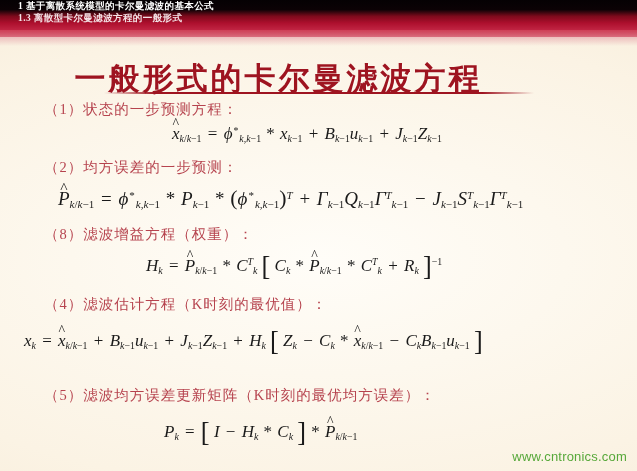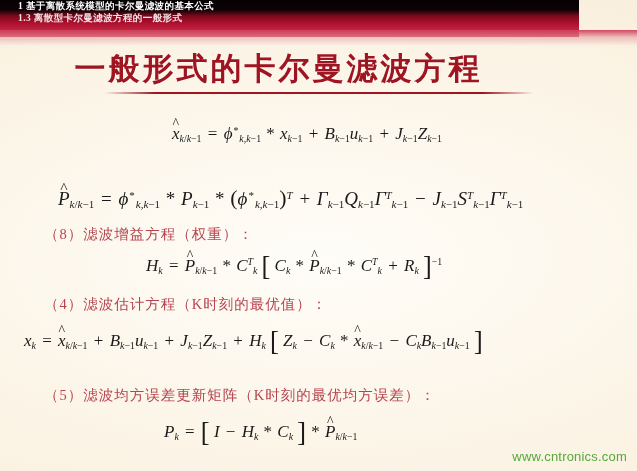--- a/index.html
+++ b/index.html
@@ -17,21 +17,21 @@
     overflow: hidden;
     background: #fdf6ec;
     background-image:
       radial-gradient(ellipse 900px 420px at 50% 55%, #fffdf8 0%, #fbf3e4 55%, #f3e6cf 100%);
   }
 
   
   .banner {
     position: absolute;
     left: 0; top: 0;
-    width: 579px;
+    width: 637px;
     height: 37px;
     background: linear-gradient(to bottom, #000000 0%, #0a0204 28%, #8d0a1e 46%, #b01030 62%, #c8294a 82%, #d6days 100%);
     background: linear-gradient(to bottom, #050103 0%, #0b0205 26%, #7e0a1c 44%, #ad0f2d 62%, #c42846 84%, #cf4057 100%);
   }
   .banner-line1 {
     position: absolute;
     left: 18px; top: 0px;
     font-family: "Liberation Serif", "DejaVu Serif", serif;
     font-size: 9.5px;
     line-height: 12px;
@@ -55,21 +55,21 @@
   .banner-fade {
     position: absolute;
     left: 0; top: 30px;
     width: 637px; height: 16px;
     background: linear-gradient(to bottom, rgba(207,64,87,0.95) 0%, rgba(226,150,160,0.55) 45%, rgba(250,240,228,0) 100%);
   }
 
   
   .title {
     position: absolute;
-    left: 0; top: 48px;
+    left: 0; top: 58px;
     width: 557px;
     text-align: center;
     font-family: "Liberation Serif", "DejaVu Serif", serif;
     font-size: 31px;
     font-weight: bold;
     color: #9e1420;
     letter-spacing: 3px;
     text-shadow: 1px 1px 0 rgba(255,255,255,0.5);
   }
   .title-rule {
@@ -149,33 +149,35 @@
 
   <div class="banner">
     <div class="banner-line1">1 基于离散系统模型的卡尔曼滤波的基本公式</div>
     <div class="banner-line2">1.3 离散型卡尔曼滤波方程的一般形式</div>
   </div>
   <div class="banner-fade"></div>
 
   <div class="title">一般形式的卡尔曼滤波方程</div>
   <div class="title-rule"></div>
 
+  <div class="label" style="left:44px; top:100px;">（1）状态的一步预测方程：</div>
 
   <div class="eq" style="left:172px; top:124px; font-size:17px;">
     <span class="hatwrap"><span class="hat">^</span><i>x</i></span><sub><i>k</i>/<i>k</i>−1</sub>
     <span class="op">=</span>
     <i>ϕ</i><sup class="star">*</sup><sub><i>k</i>,<i>k</i>−1</sub>
     <span class="star">*</span>
     <i>x</i><sub><i>k</i>−1</sub>
     <span class="op">+</span>
     <i>B</i><sub><i>k</i>−1</sub><i>u</i><sub><i>k</i>−1</sub>
     <span class="op">+</span>
     <i>J</i><sub><i>k</i>−1</sub><i>Z</i><sub><i>k</i>−1</sub>
   </div>
 
+  <div class="label" style="left:44px; top:158px;">（2）均方误差的一步预测：</div>
 
   <div class="eq" style="left:58px; top:186px; font-size:19px;">
     <span class="hatwrap"><span class="hat">^</span><i>P</i></span><sub><i>k</i>/<i>k</i>−1</sub>
     <span class="op">=</span>
     <i>ϕ</i><sup class="star">*</sup><sub><i>k</i>,<i>k</i>−1</sub>
     <span class="star">*</span>
     <i>P</i><sub><i>k</i>−1</sub>
     <span class="star">*</span>
     <span class="paren-big">(</span><i>ϕ</i><sup class="star">*</sup><sub><i>k</i>,<i>k</i>−1</sub><span class="paren-big">)</span><sup><i>T</i></sup>
     <span class="op">+</span>

